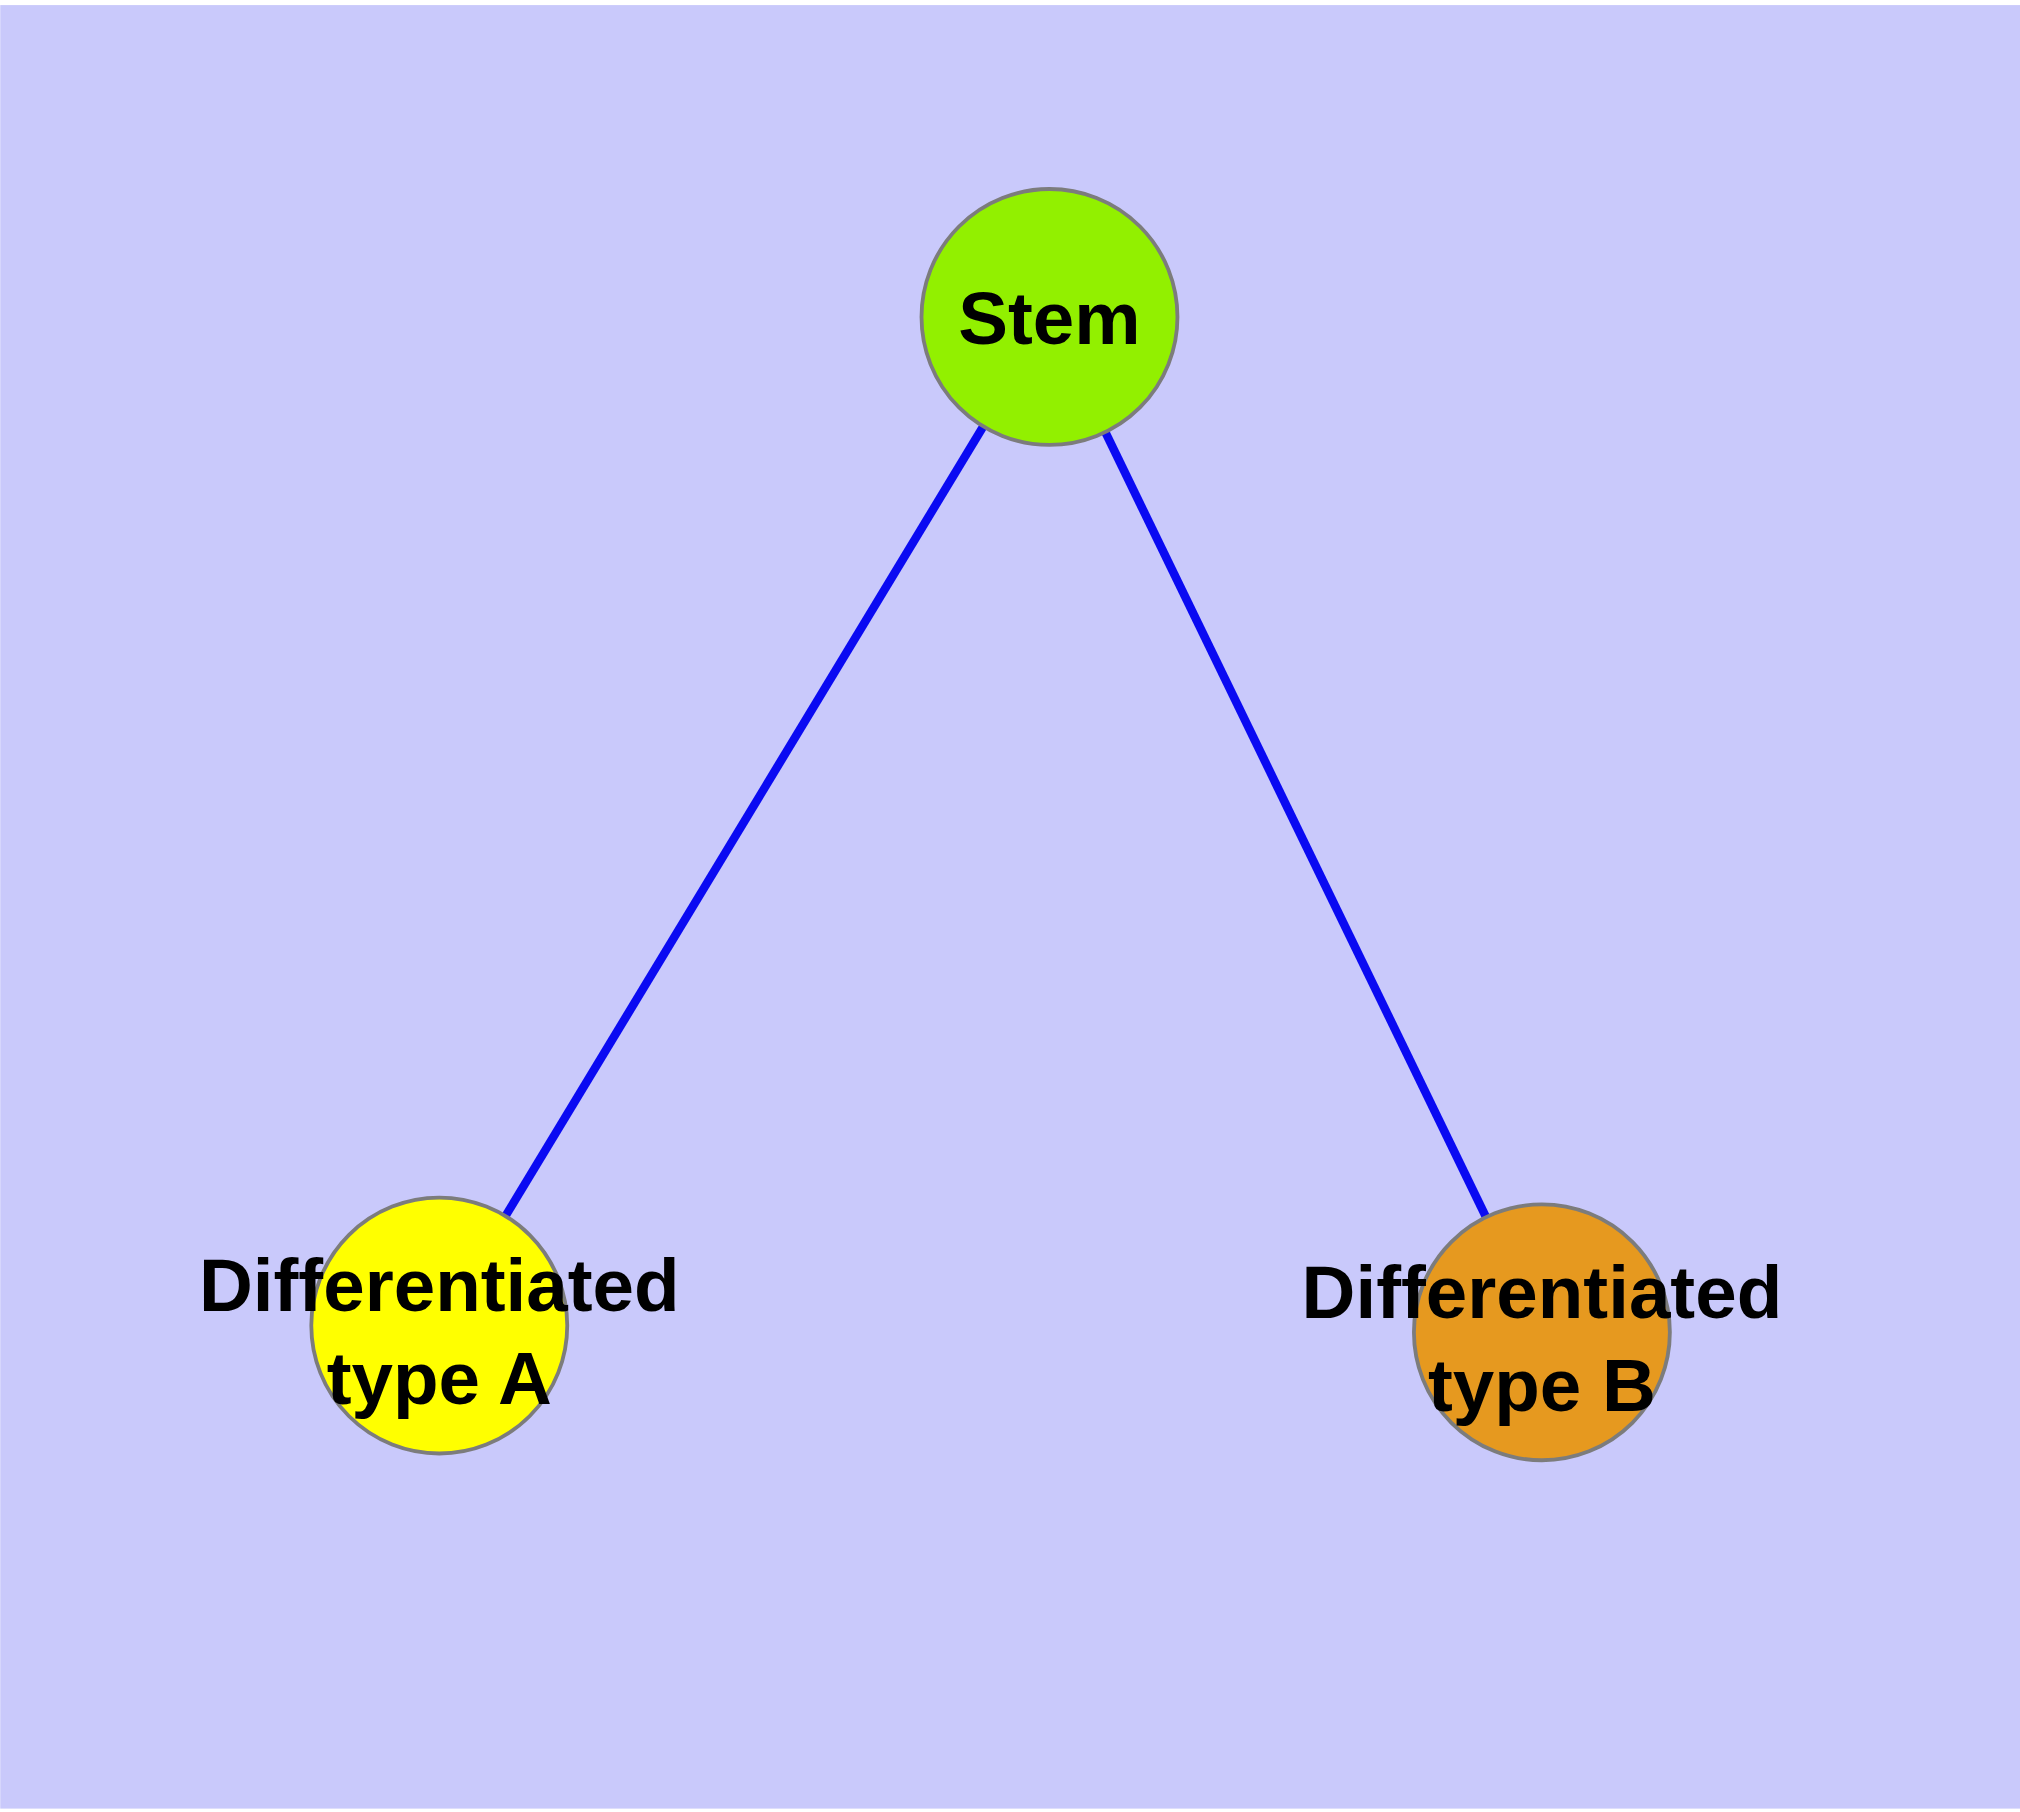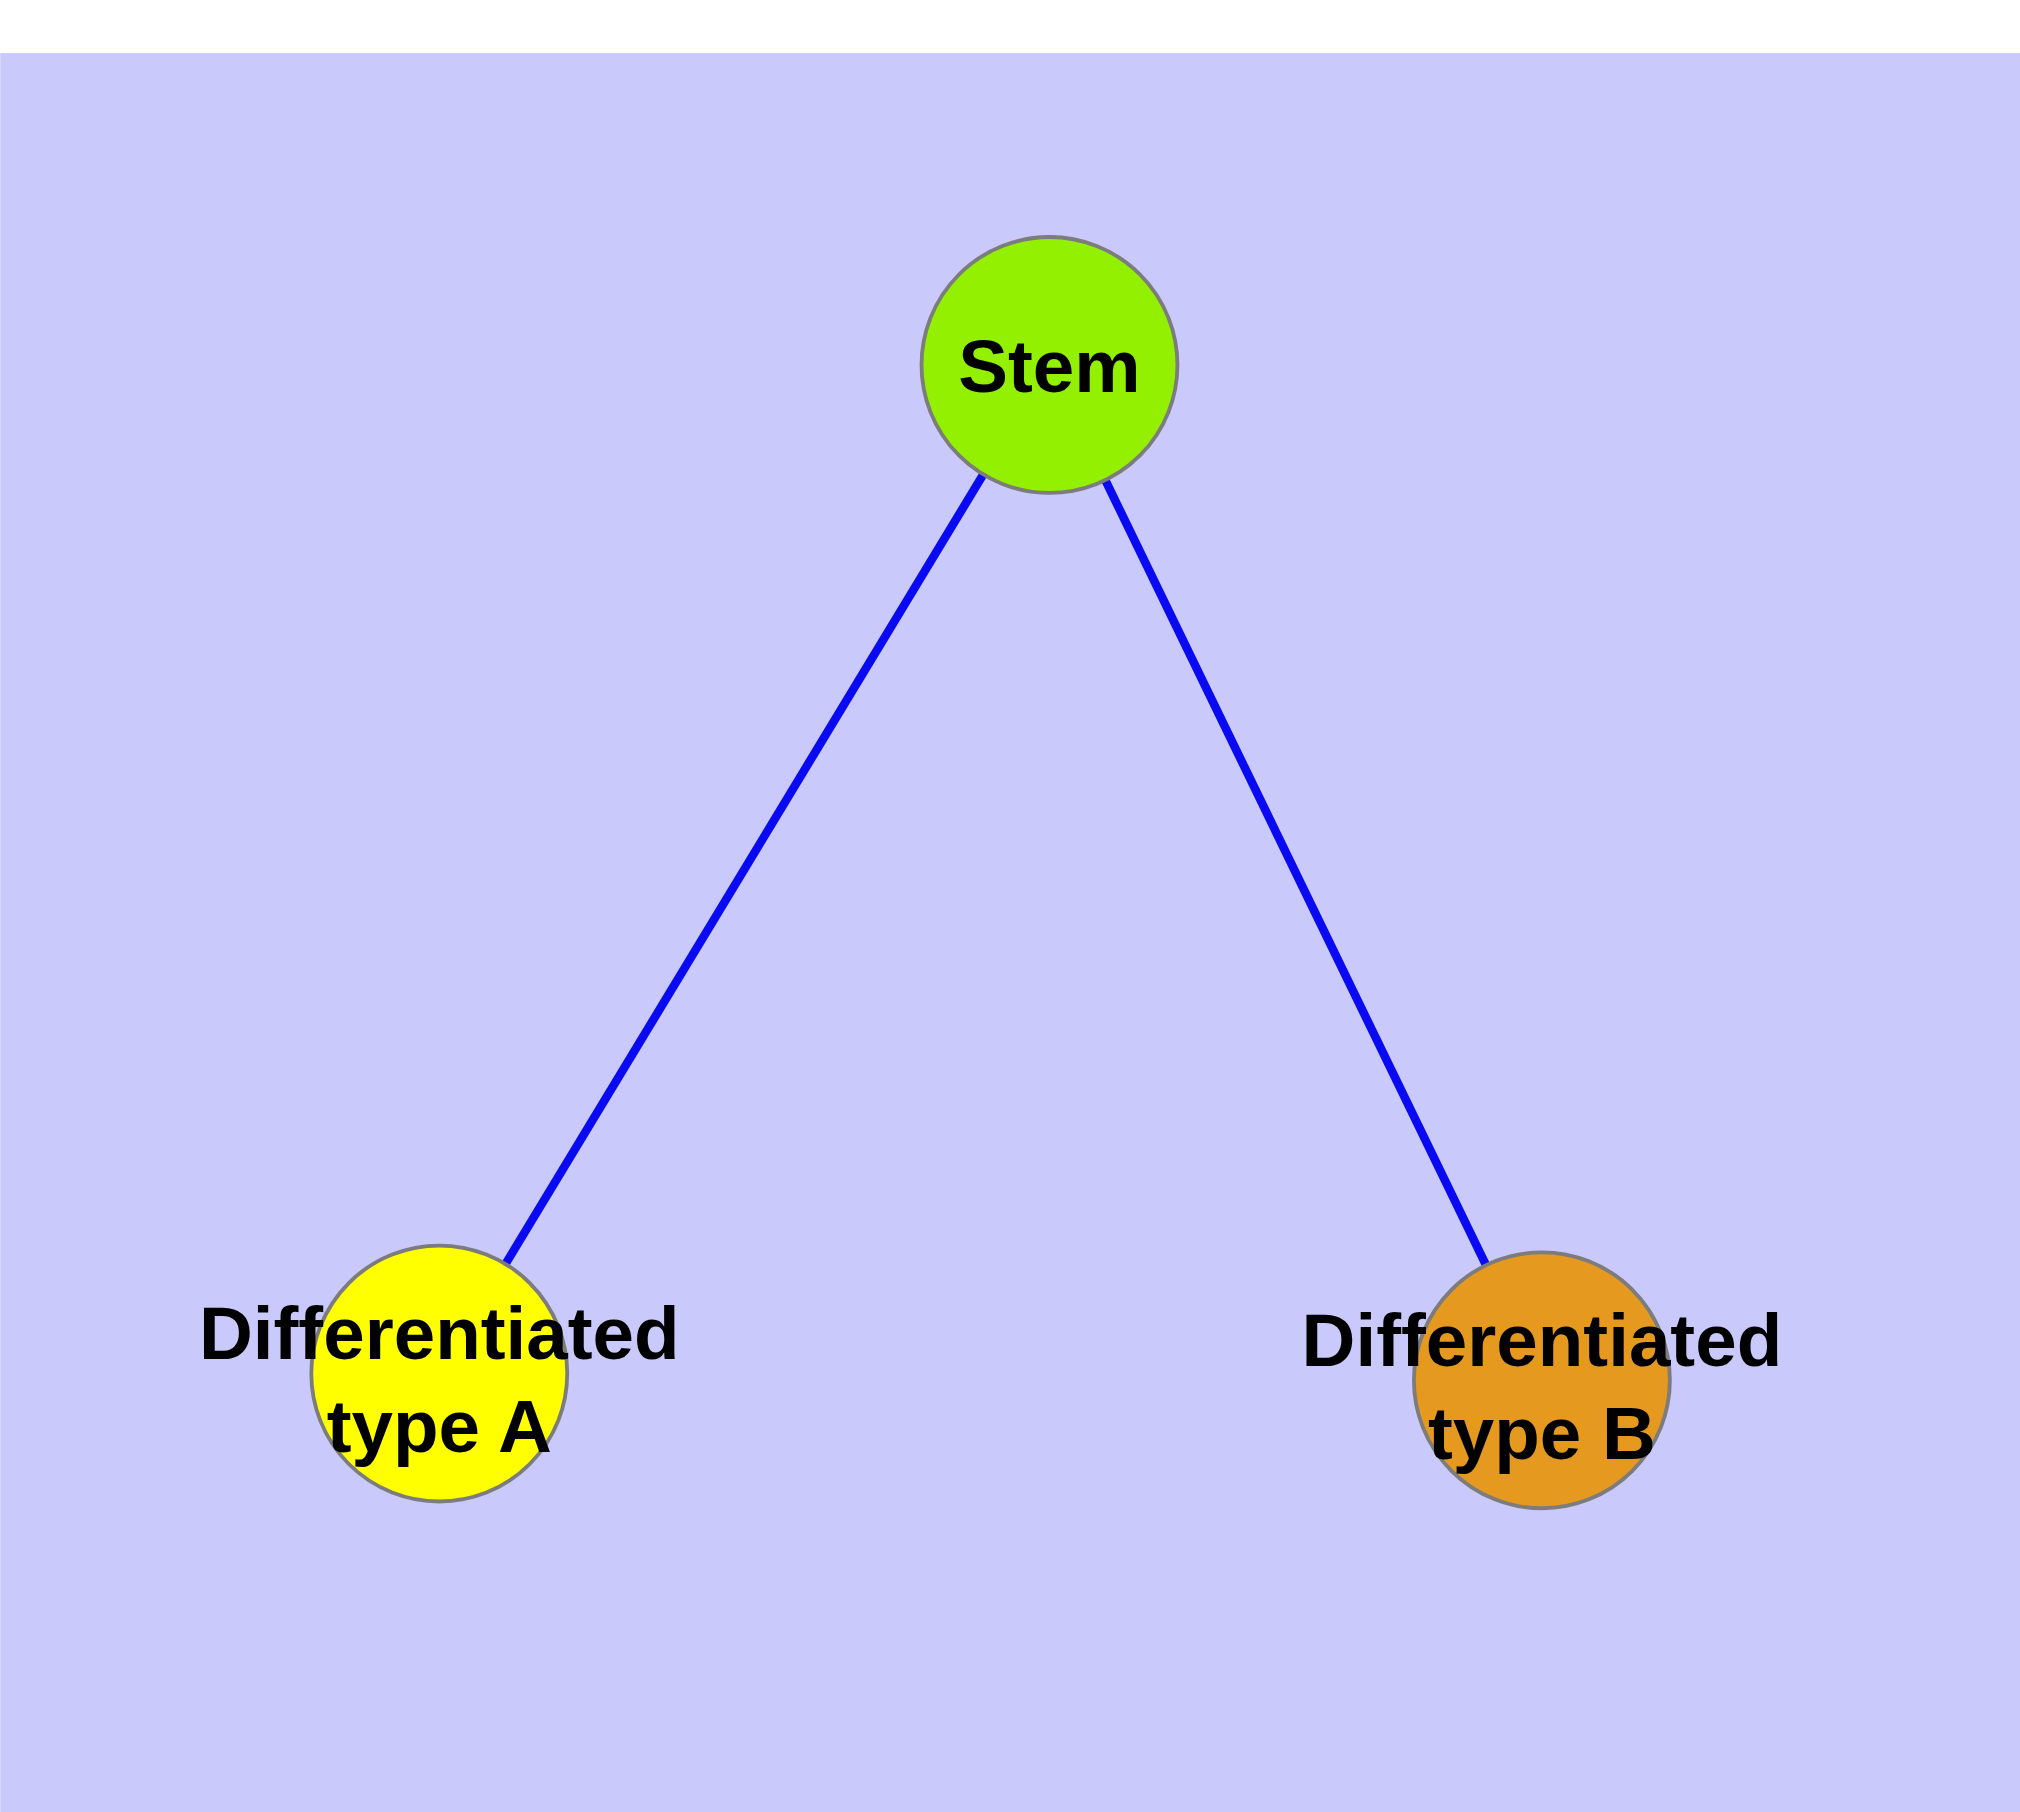--- a/index.html
+++ b/index.html
@@ -7,21 +7,20 @@
     padding: 0;
     background: #ffffff;
     width: 2021px;
     height: 1812px;
     overflow: hidden;
   }
   .diagram-wrap {
     position: relative;
     width: 2021px;
     height: 1324px;
-    margin-top: 48px;
   }
   svg {
     display: block;
   }
   .node-label {
     font-family: "Liberation Sans", sans-serif;
     font-weight: bold;
     font-size: 88px;
     text-anchor: middle;
   }

